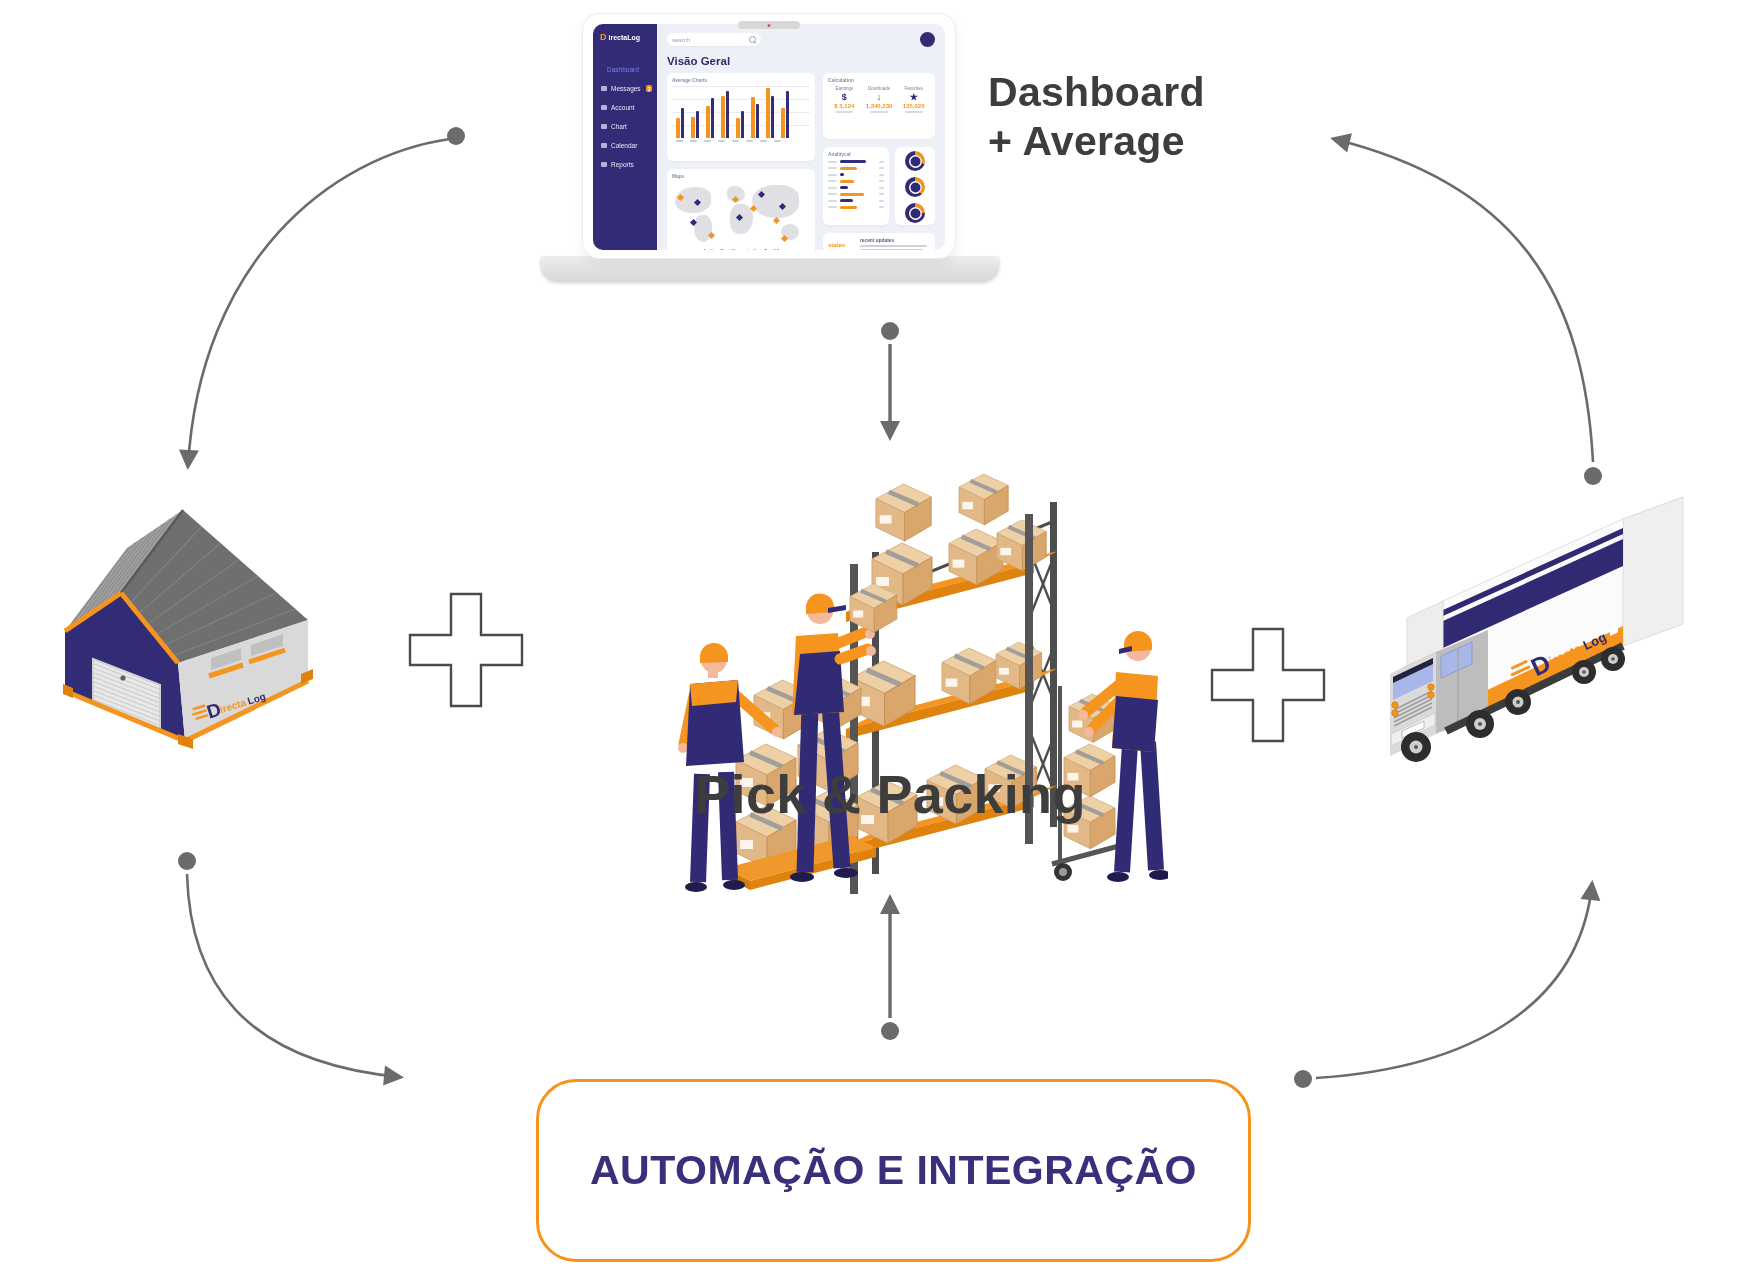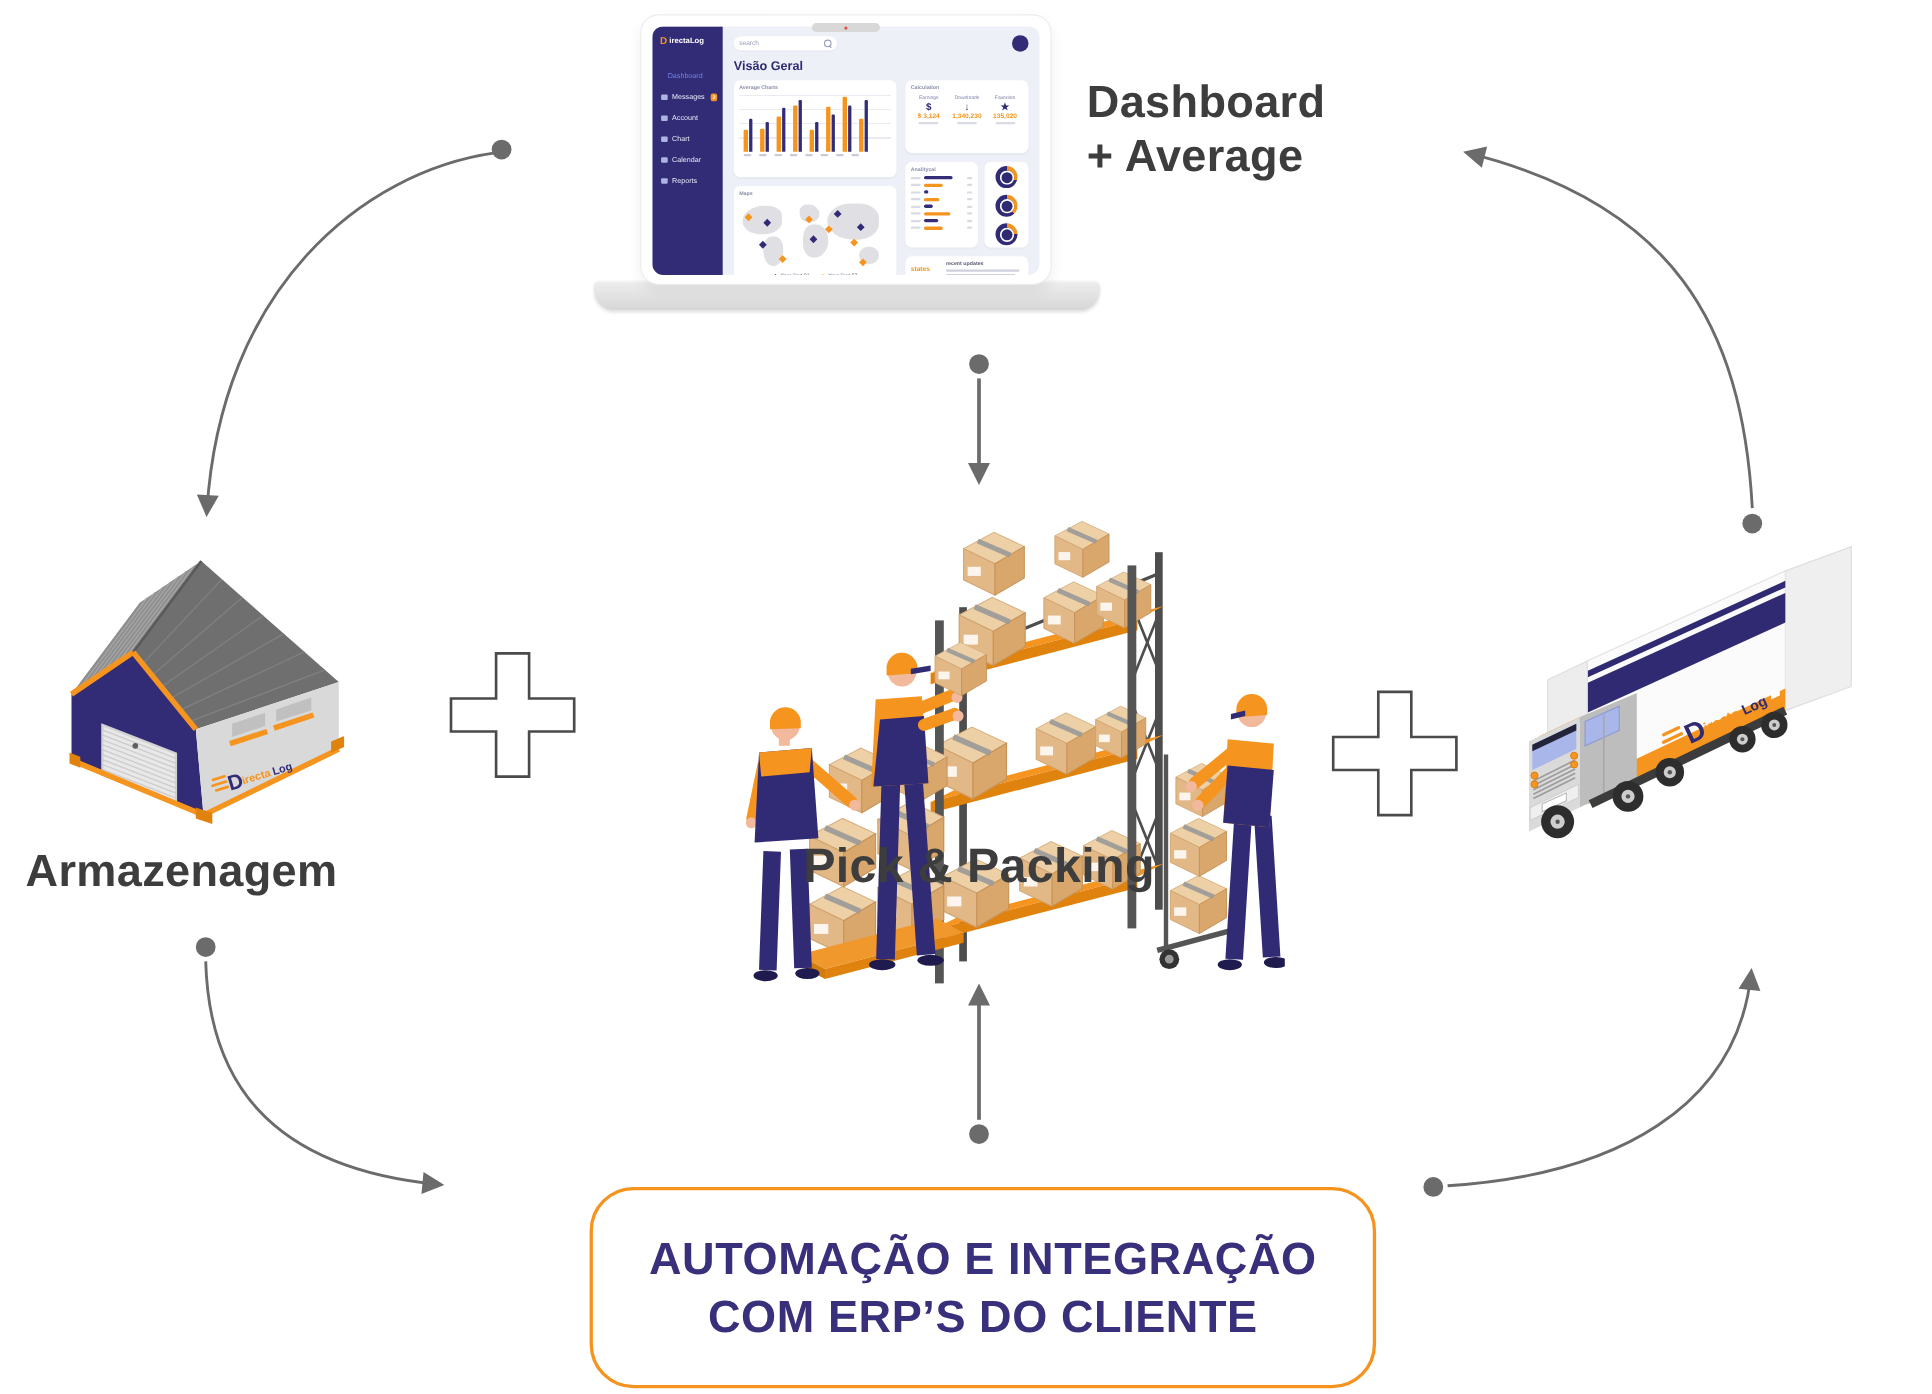--- a/index.html
+++ b/index.html
@@ -7,21 +7,21 @@
          font-family:"Liberation Sans",sans-serif;}
   svg{display:block;}
 
   
   #connectors{position:absolute;left:0;top:0;width:1756px;height:1267px;z-index:1;}
 
   
   .node-label{position:absolute;font-weight:700;color:#3d3d3d;font-size:41px;letter-spacing:.3px;z-index:3;}
   #dash-label{left:988px;top:68px;line-height:49px;text-align:left;}
   #armaz-label{left:10px;top:768px;width:310px;text-align:center;}
-  #pick-label{left:615px;top:763px;width:550px;text-align:center;font-size:44px;}
+  #pick-label{left:615px;top:763px;width:550px;text-align:center;font-size:54px;}
   #transp-label{left:1443px;top:768px;width:300px;text-align:center;}
 
   
   .erp-box{position:absolute;left:536px;top:1079px;width:709px;height:177px;border:3px solid #f6921e;
            border-radius:40px;background:#fff;display:flex;flex-direction:column;align-items:center;
            justify-content:center;z-index:3;}
   .erp-box span{font-weight:700;font-size:41px;line-height:53px;color:#39307b;letter-spacing:.5px;}
 
   
   .laptop-base{position:absolute;left:540px;top:255px;width:460px;height:27px;z-index:2;
@@ -392,21 +392,20 @@
           </div>
         </div>
       </main>
     </div>
   </div>
 
   <div class="node-label" id="dash-label">
     <div>Dashboard</div>
     <div>+ Average</div>
   </div>
-  <div class="node-label" id="armaz-label">Armazenagem</div>
   <div class="node-label" id="pick-label">Pick &amp; Packing</div>
 
   <svg class="illus" style="left:63px;top:508px" width="250" height="242" viewBox="0 0 250 242" xmlns="http://www.w3.org/2000/svg">
     <g>
       <path d="M120,2 L58,85 L2,123 L64,40 Z" fill="#8e8e8e"></path>
       <g stroke="#a6a6a6" stroke-width="1.2">
         <path d="M113,6.8 L51,89.8"></path>
           <path d="M106,11.5 L44,94.5"></path>
           <path d="M99,16.3 L37,99.3"></path>
         <path d="M92,21 L30,104"></path>
@@ -667,16 +666,15 @@
       <g>
           <circle cx="225" cy="175" r="12" fill="#2d2d2d"></circle>
           <circle cx="225" cy="175" r="5" fill="#cdcdcd"></circle>
           <circle cx="225" cy="175" r="1.8" fill="#555"></circle>
         </g>
     </g>
   </svg>
 
   <div class="erp-box">
     <span>AUTOMAÇÃO E INTEGRAÇÃO</span>
-    <span>COM ERP’S DO CLIENTE</span>
   </div>
 
 </div>
 
 </body></html>

